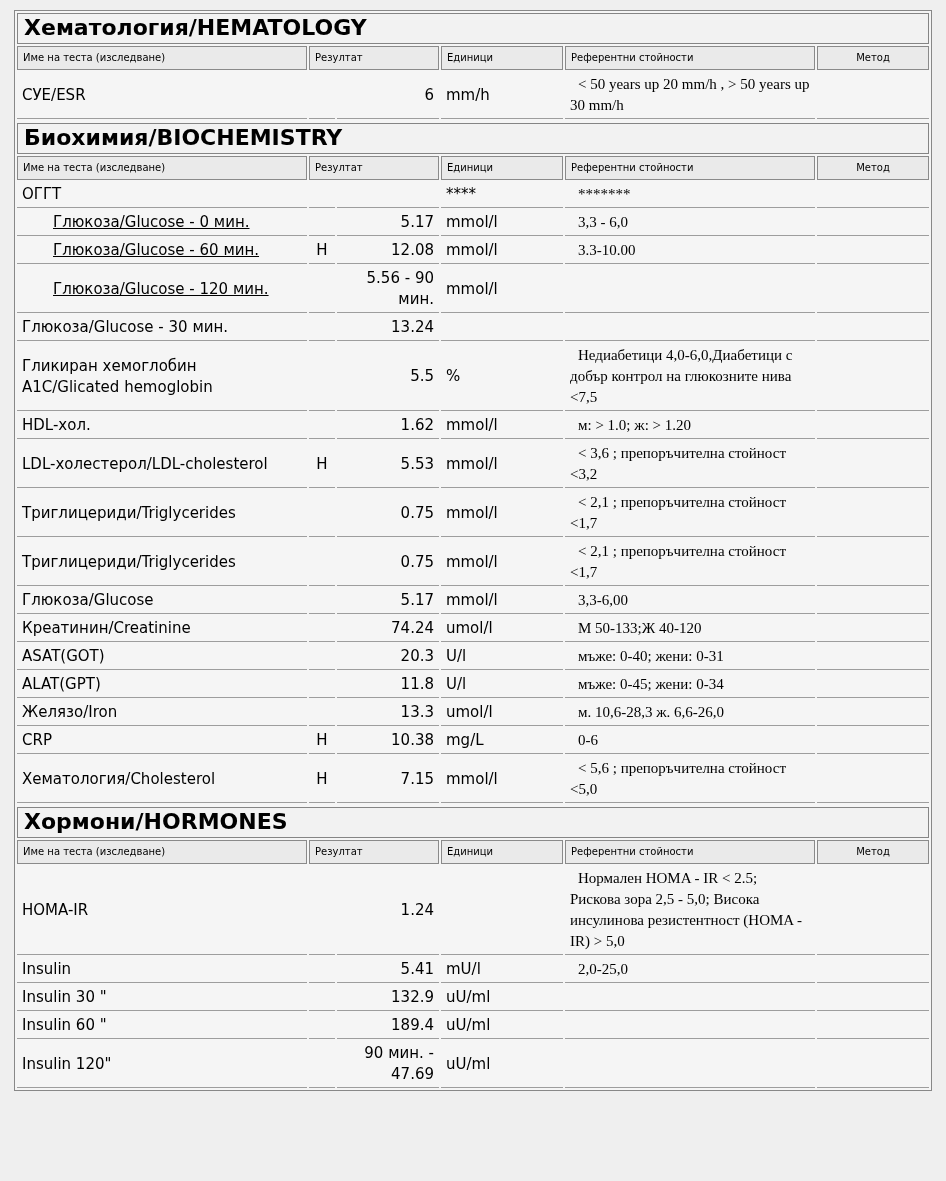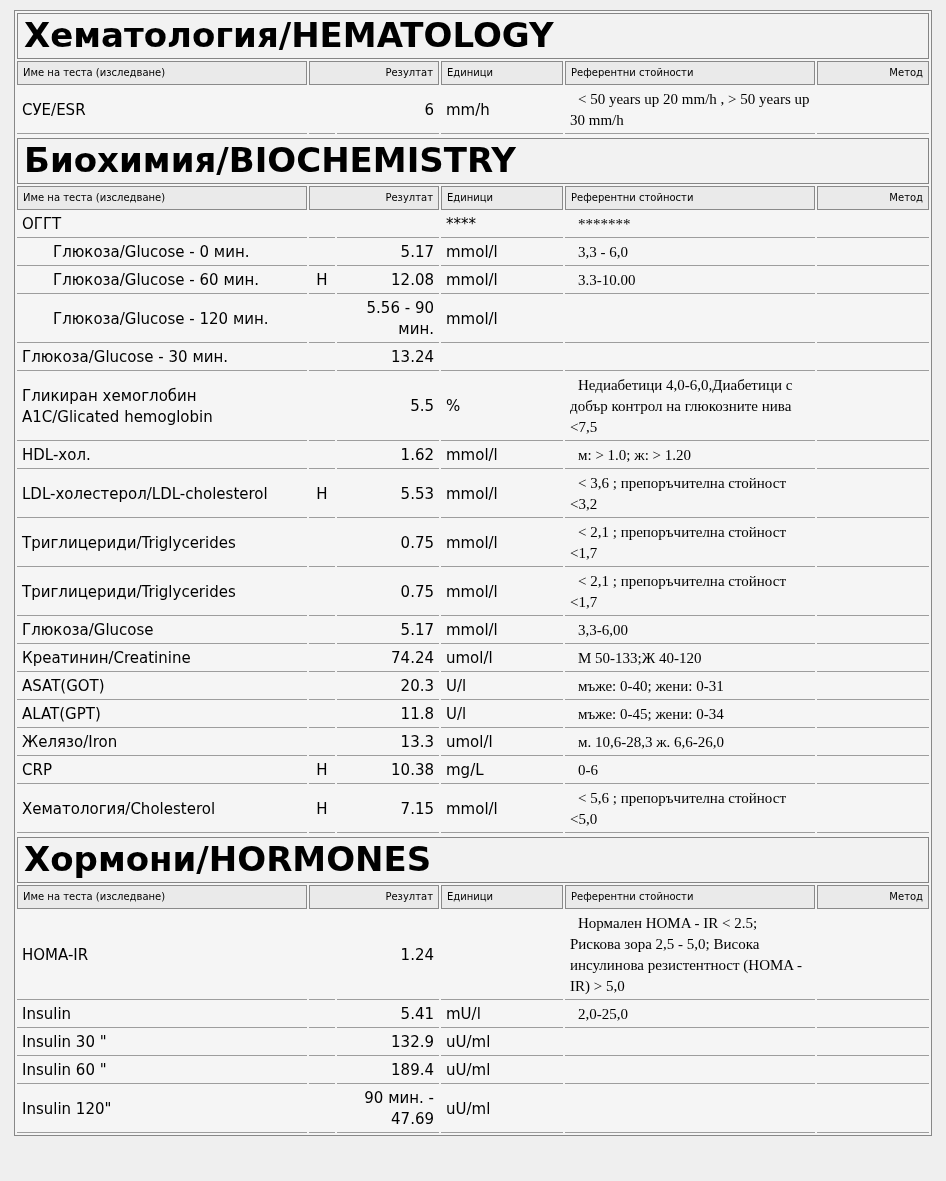--- a/index.html
+++ b/index.html
@@ -29,50 +29,50 @@
   }
   
   col.w-name   { width: 290px; }
   col.w-flag   { width: 26px;  }
   col.w-result { width: 102px; }
   col.w-units  { width: 122px; }
   col.w-ref    { width: 250px; }
   col.w-method { width: auto;  }
 
   td.section-title {
-    font-size: 34px;
+    font-size: 22px;
     font-weight: bold;
     padding: 1px 6px 3px 6px;
     border: 1px solid #858585;
     background: #f2f2f2;
     white-space: nowrap;
     overflow: hidden;
   }
   tr.head-row td {
     border: 1px solid #8a8a8a;
     background: #eaeaea;
     font-size: 10px;
     padding: 1px 5px;
     line-height: 20px;
     white-space: nowrap;
     overflow: hidden;
   }
-  tr.head-row td.result-h { text-align: right; }
-  tr.head-row td.method-h { text-align: right; }
+  tr.head-row td.result-h { }
+  tr.head-row td.method-h { text-align: center; }
 
   tr.data-row td {
     border-bottom: 1px solid #9d9d9d;
     font-size: 15px;
     line-height: 21px;
     padding: 2px 5px;
     vertical-align: middle;
     overflow: hidden;
   }
   td.c-name   { padding-left: 4px; white-space: pre-line; margin-left: 21px; }
-  tr.indent td.c-name { padding-left: 36px; }
+  tr.indent td.c-name { padding-left: 36px; text-decoration: underline; }
   td.c-flag   { text-align: center; padding-left: 0; padding-right: 0; }
   td.c-result { text-align: right; padding-right: 9px; }
   td.c-units  { padding-left: 9px; }
   td.c-ref    { padding-left: 8px; text-indent: 8px; font-family: Liberation Serif, serif; }
 </style>
 </head>
 <body>
 
 <div class="page">
   <div class="report" id="report">

